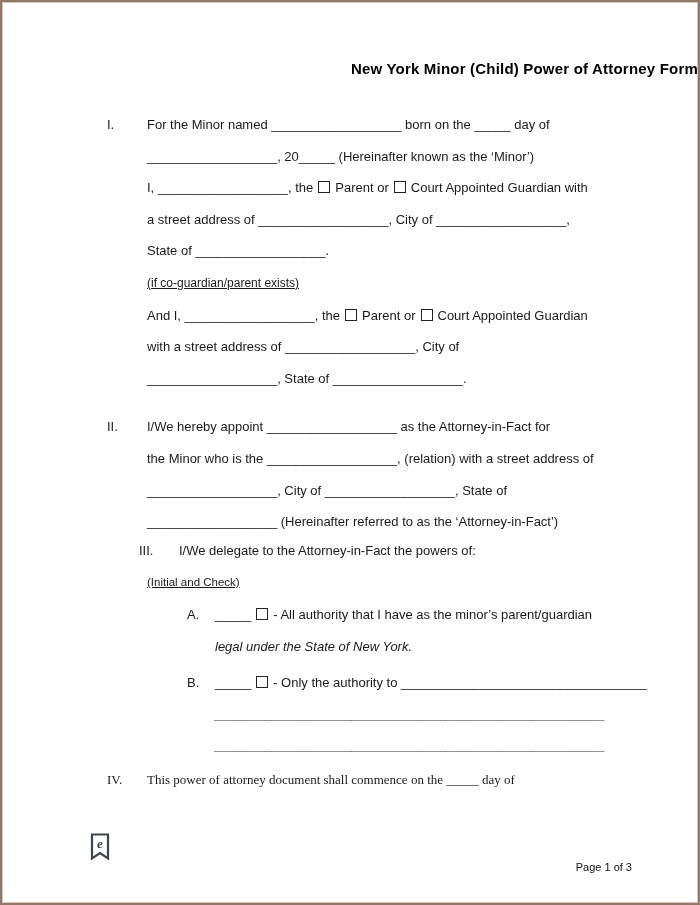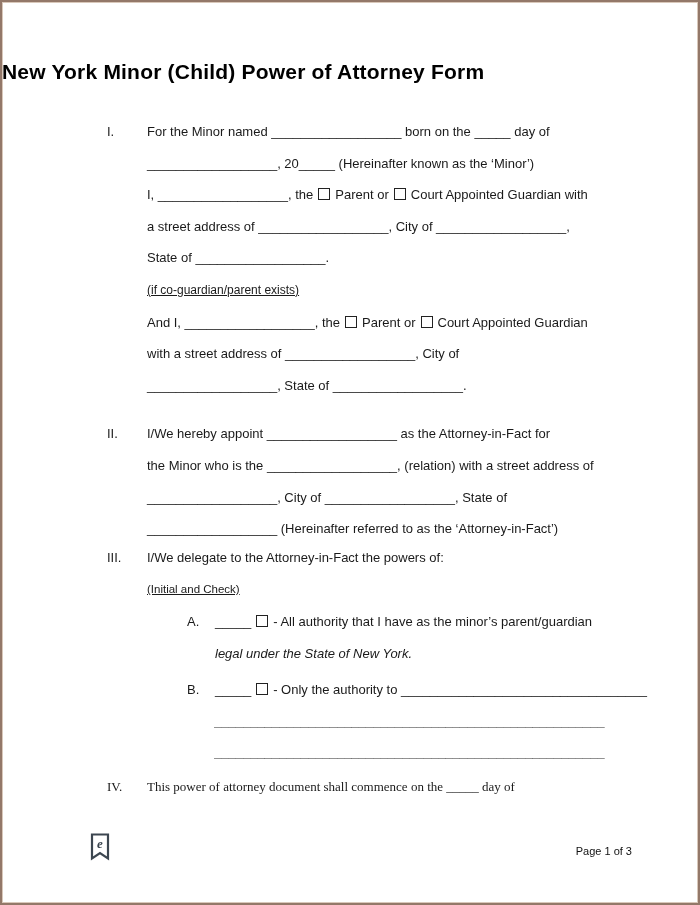--- a/index.html
+++ b/index.html
@@ -9,50 +9,50 @@
     box-sizing:border-box;
     background:#ffffff;
     border:2px solid #937869;
     box-shadow: inset 0 0 0 1px #d9c8ba;
     font-family:"Liberation Sans", sans-serif;
     color:#1a1a1a;
     overflow:hidden;
   }
   .title {
     margin:58px 0 0 0;
-    text-align:left;
-    font-size:21px;
+    text-align:right;
+    font-size:15px;
     font-weight:bold;
     color:#000;
     letter-spacing:0.2px;
   }
   .content { margin:32px 60px 0 103px; font-size:13px; }
   .row { position:relative; padding-left:42px; line-height:31.6px; white-space:nowrap; }
   .numeral { position:absolute; left:2px; top:0; }
   .sub { padding-left:82px; }
   .sub-label { display:inline-block; width:28px; }
   .subcont { padding-left:110px;font-style:italic; }
   .iu { text-decoration:underline; }
   .small1 { font-size:12px; }
   .small2 { font-size:11.5px;text-align:right; }
   .sec2 { margin-top:17px; }
-  .sec3 { margin-top:-3px; }
+  .sec3 { margin-top:-3px;margin-left:32px; }
   .sec4 { margin-top:2px;font-family:Liberation Serif, serif; }
   .rowB { margin-top:5px; }
   .cb {
     display:inline-block;
     width:12px; height:12px;
     box-sizing:border-box;
     border:1.4px solid #222;
     margin:0 5px;
     vertical-align:-1px;
     background:#fff;
   }
   .logo { position:absolute; left:88px; bottom:38px; }
-  .pagenum { position:absolute; right:66px; bottom:46px; font-size:11px; color:#111; }
+  .pagenum { position:absolute; right:66px; bottom:30px; font-size:11px; color:#111; }
 </style>
 </head>
 <body>
 
 <div class="page">
 
   <h1 class="title">New York Minor (Child) Power of Attorney Form</h1>
 
   <div class="content">
 

